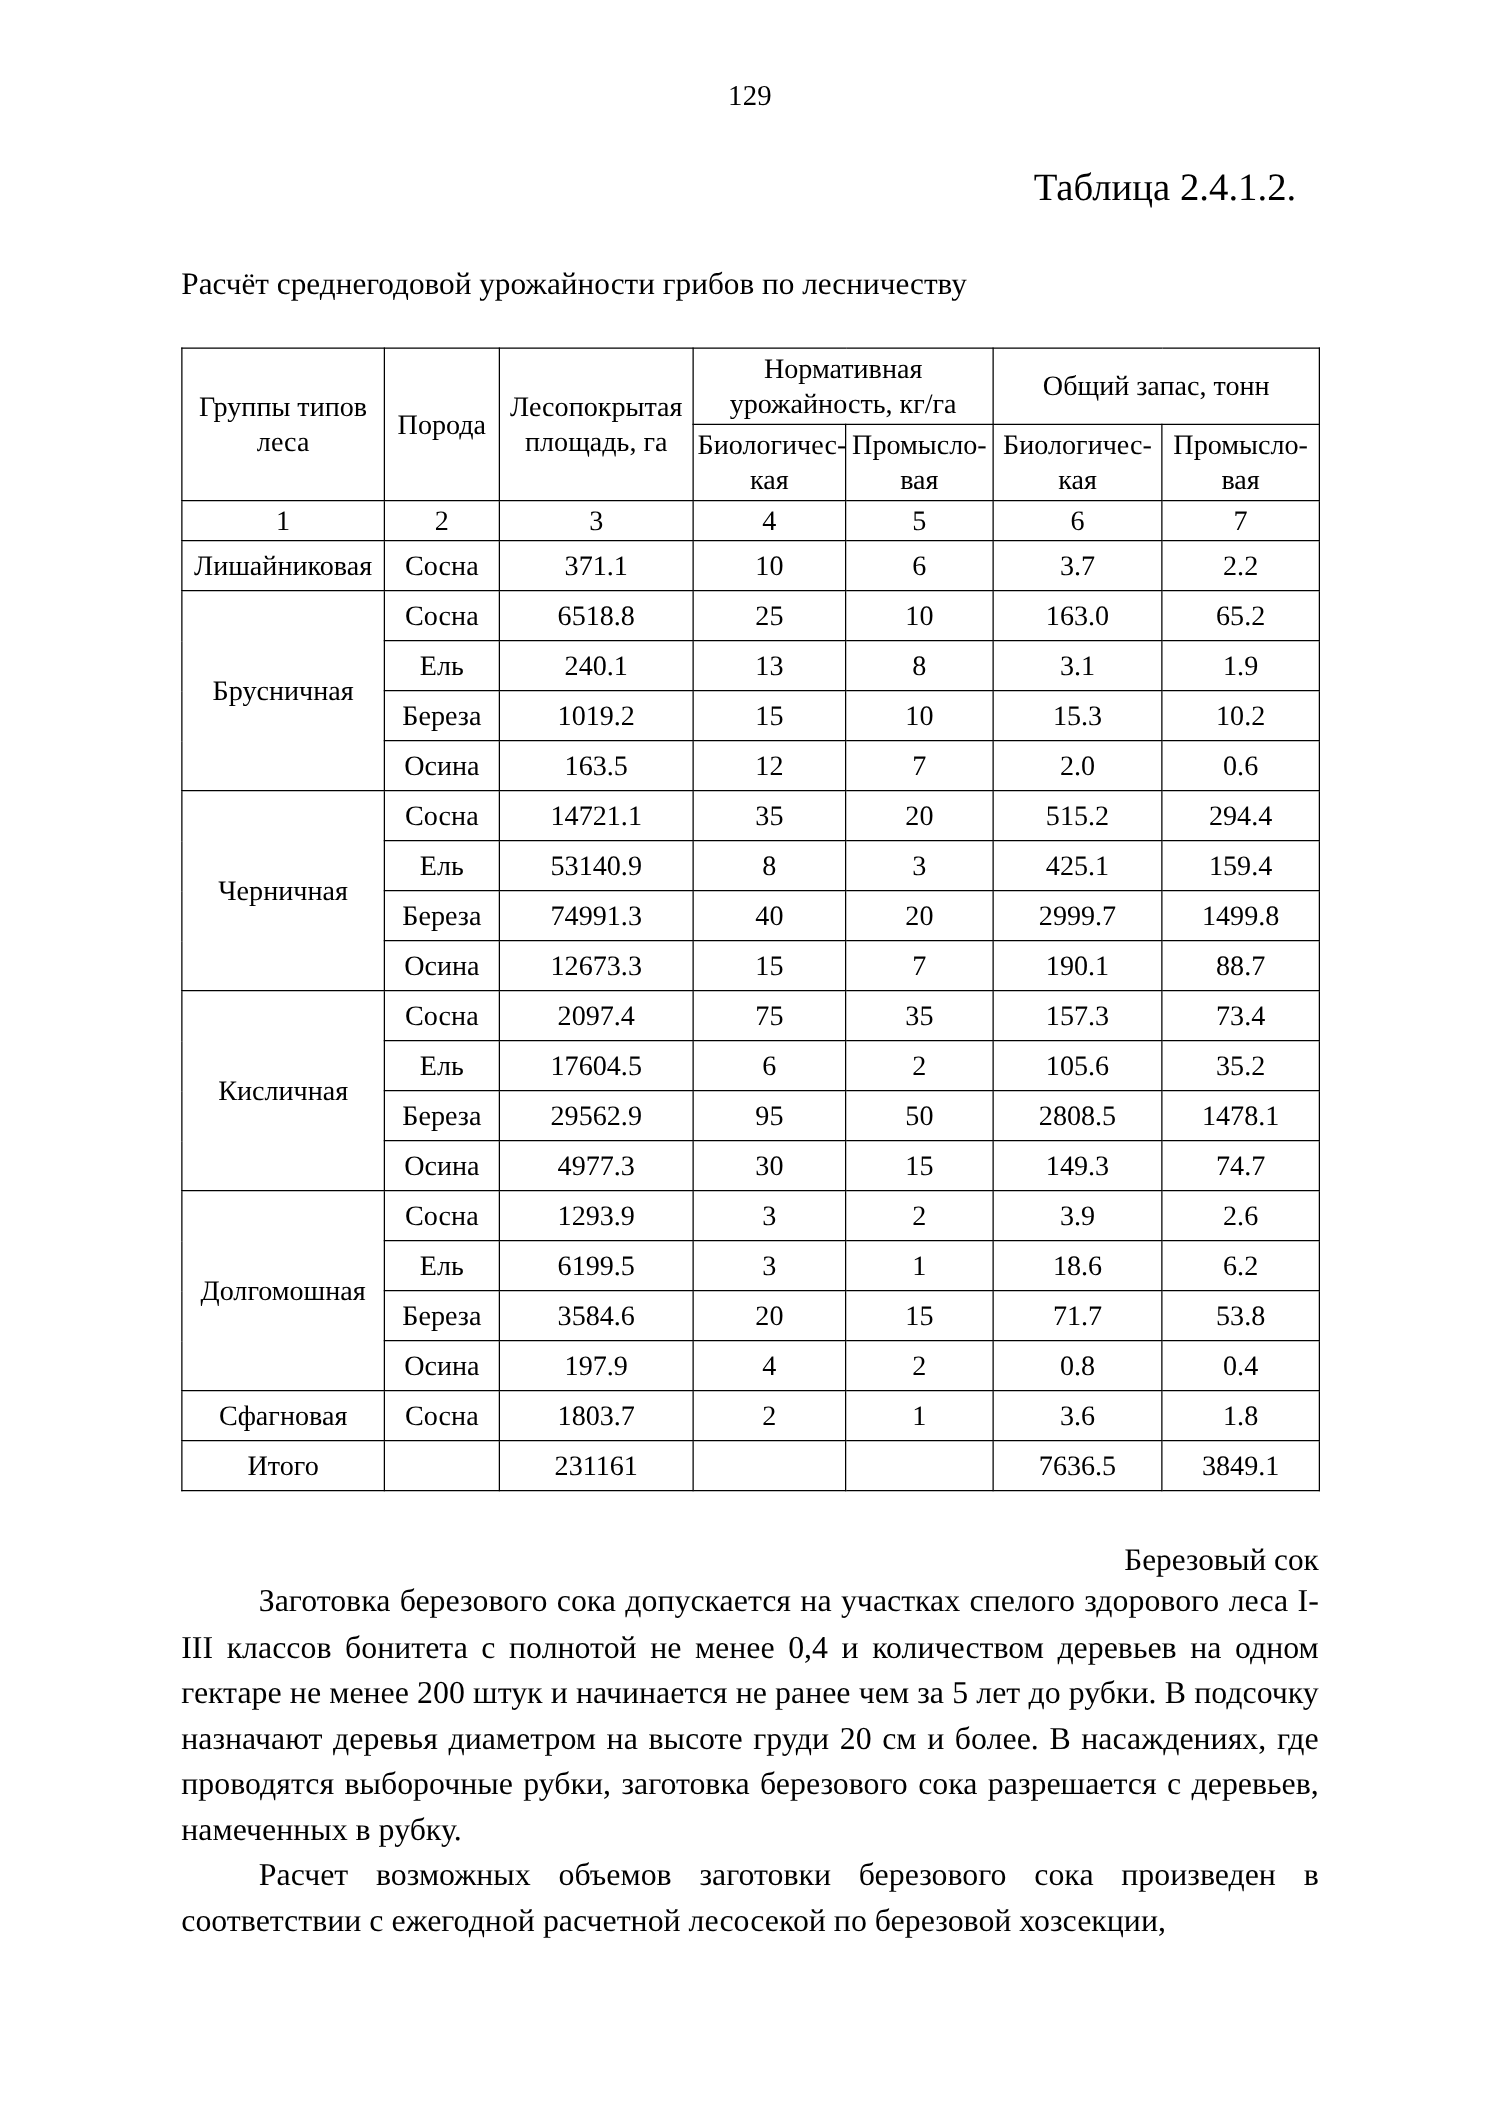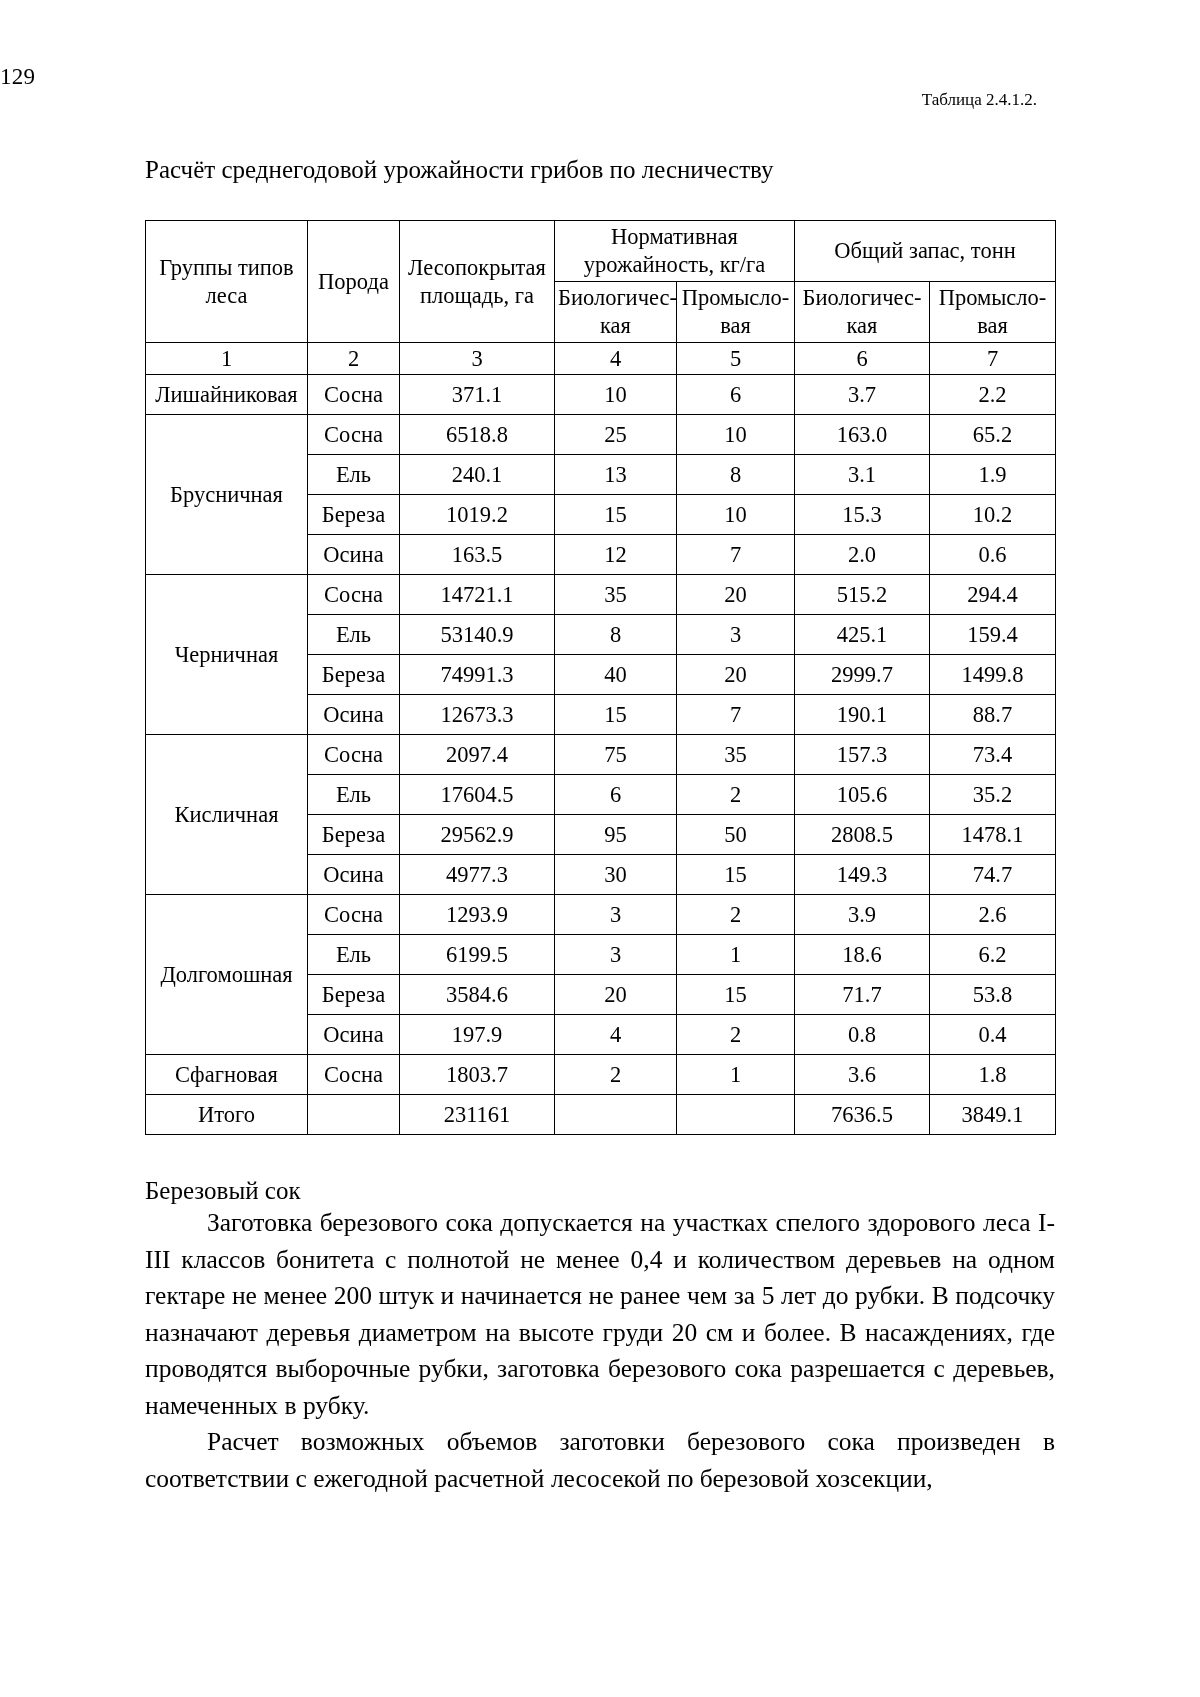--- a/index.html
+++ b/index.html
@@ -18,21 +18,21 @@
   .page {
     width: 1200px;
     height: 1697px;
     box-sizing: border-box;
     padding: 0;
     position: relative;
   }
 
   
   .page-number {
-    text-align: left;
+    text-align: center;
     font-size: 23px;
     margin-top: 64px;
     letter-spacing: 0.2px;
   }
 
   
   .content {
     margin: 0 auto;
     width: 910px;
   }
@@ -41,22 +41,23 @@
     line-height: 36.5px;
     text-align: justify;
     text-justify: inter-word;
     text-indent: 62px;
     margin: 0;
   }
   p.para.first {
     margin-top: 38px;
   }
   .table-number {
-    font-size: 17px;
+    font-size: 31px;
     text-align: right;
+    margin-top: 42px;
     padding-right: 18px;
   }
   .table-title {
     font-size: 25px;
     text-align: left;
     margin-top: 46px;
   }
 
   
   table.grid {
@@ -101,21 +102,21 @@
   col.c2 { width: 92px; }
   col.c3 { width: 155px; }
   col.c4 { width: 122px; }
   col.c5 { width: 118px; }
   col.c6 { width: 135px; }
   col.c7 { width: 126px; }
 
   
   .section-title {
     font-size: 25px;
-    text-align: left;
+    text-align: right;
     margin-top: 42px;
   }
   p.para.second {
   }
   p.para.third {
     margin-top: 0;
   }
 </style>
 </head>
 <body>

